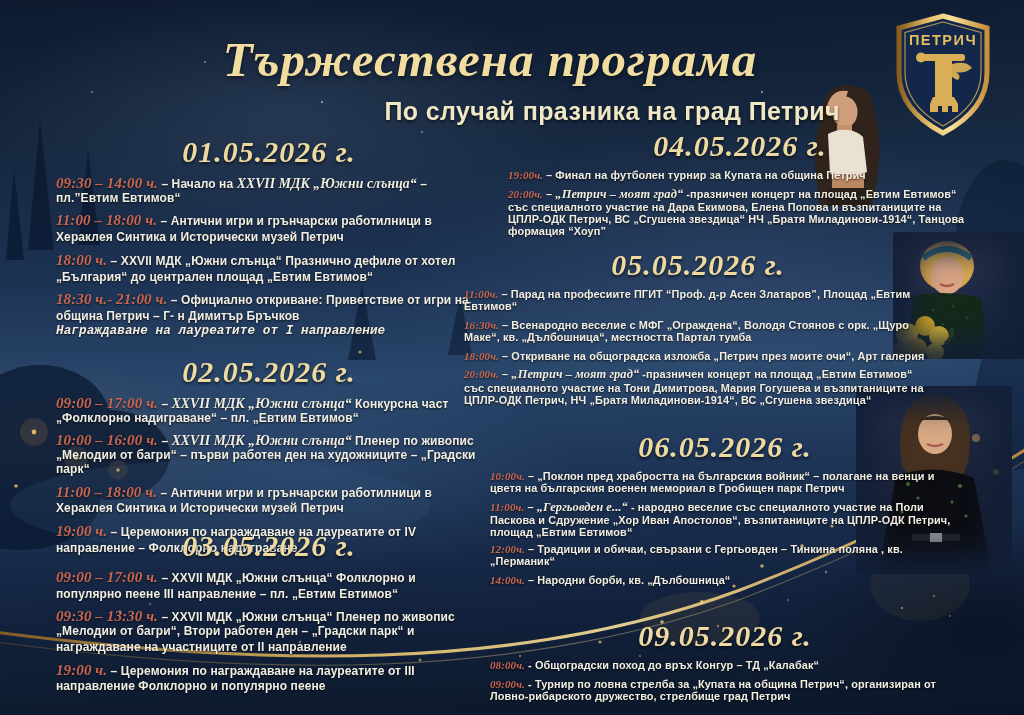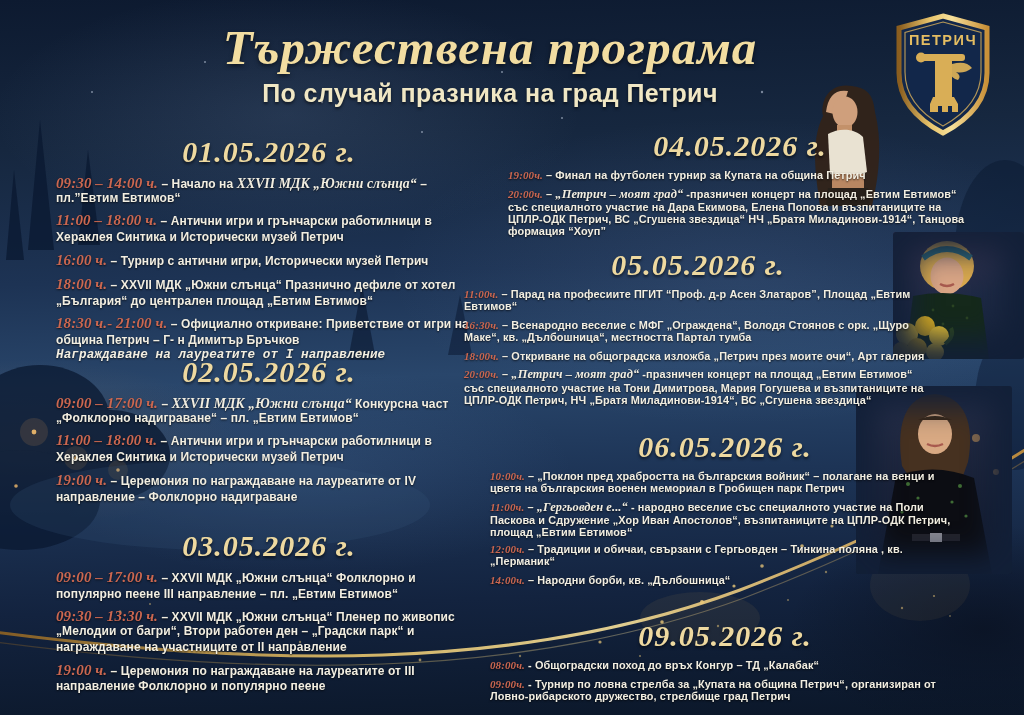--- a/index.html
+++ b/index.html
@@ -13,27 +13,28 @@
       radial-gradient(ellipse 300px 120px at 3% 62%, rgba(235,165,80,.12), transparent 70%),
       radial-gradient(ellipse 260px 140px at 96% 88%, rgba(10,18,34,.8), transparent 75%),
       linear-gradient(178deg,#0d1a30 0%,#16273f 20%,#1d3354 38%,#29466b 52%,#1d3456 66%,#13233f 82%,#0b1729 100%);
   }
   svg{display:block}
   .layer{position:absolute;left:0;top:0;pointer-events:none}
 
   
   .header{position:absolute;left:140px;top:22px;width:700px;text-align:center;z-index:6}
   .title{
-    margin:0;font-family:"Liberation Serif",serif;font-style:italic;font-weight:bold;
+    margin:12px;font-family:"Liberation Serif",serif;font-style:italic;font-weight:bold;
     font-size:49px;line-height:1.05;color:#f2dda1;letter-spacing:1px;
     text-shadow:0 2px 4px rgba(0,0,0,.55);
   }
   .subtitle{
     margin:6px 0 0;font-size:25px;font-weight:bold;color:#f0e7c4;letter-spacing:.4px;
     text-shadow:0 2px 3px rgba(0,0,0,.55);
+    text-align:right;
   }
 
   
   .crest{position:absolute;left:892px;top:12px;width:102px;height:126px;z-index:5}
 
   
   .sec{position:absolute;z-index:7}
   .date{
     margin:0 0 8px;text-align:center;font-family:"Liberation Serif",serif;
     font-style:italic;font-weight:bold;font-size:30px;line-height:1;
@@ -242,34 +243,34 @@
   </header>
 
   <section class="sec col-left s1">
     <h2 class="date">01.05.2026 г.</h2>
     <div class="events">
 
         <p class="event"><span class="time">09:30 – 14:00 ч.</span> <span>– Начало на </span><span class="em">XXVII МДК „Южни слънца“</span><span> – пл.”Евтим Евтимов“</span></p>
 
         <p class="event"><span class="time">11:00 – 18:00 ч.</span> <span>– Антични игри и грънчарски работилници в Хераклея Синтика и Исторически музей Петрич</span><span class="em"></span><span></span></p>
 
-        <p class="event"><span class="time">16:00 ч.</span> <span>– Турнир с антични игри, Исторически музей Петрич</span><span class="em"></span><span></span></p>
 
         <p class="event"><span class="time">18:00 ч.</span> <span>– XXVII МДК „Южни слънца“ Празнично дефиле от хотел „България“ до централен площад „Евтим Евтимов“</span><span class="em"></span><span></span></p>
 
         <p class="event"><span class="time">18:30 ч.- 21:00 ч.</span> <span>– Официално откриване: Приветствие от игри на община Петрич – Г- н Димитър Бръчков</span><span class="em"></span><span></span><span class="note">Награждаване на лауреатите от I направление</span></p>
       </div>
   </section>
 
   <section class="sec col-left s2">
     <h2 class="date">02.05.2026 г.</h2>
     <div class="events">
 
         <p class="event"><span class="time">09:00 – 17:00 ч.</span> <span>– </span><span class="em">XXVII МДК „Южни слънца“</span><span> Конкурсна част „Фолклорно надиграване“ – пл. „Евтим Евтимов“</span></p>
 
+        <p class="event"><span class="time">10:00 – 16:00 ч.</span> <span>– </span><span class="em">XXVII МДК „Южни слънца“</span><span> Пленер по живопис „Мелодии от багри“ – първи работен ден на художниците – „Градски парк“</span></p>
 
         <p class="event"><span class="time">11:00 – 18:00 ч.</span> <span>– Антични игри и грънчарски работилници в Хераклея Синтика и Исторически музей Петрич</span><span class="em"></span><span></span></p>
 
         <p class="event"><span class="time">19:00 ч.</span> <span>– Церемония по награждаване на лауреатите от IV направление – Фолклорно надиграване</span><span class="em"></span><span></span></p>
       </div>
   </section>
 
   <section class="sec col-left s3">
     <h2 class="date">03.05.2026 г.</h2>
     <div class="events">

